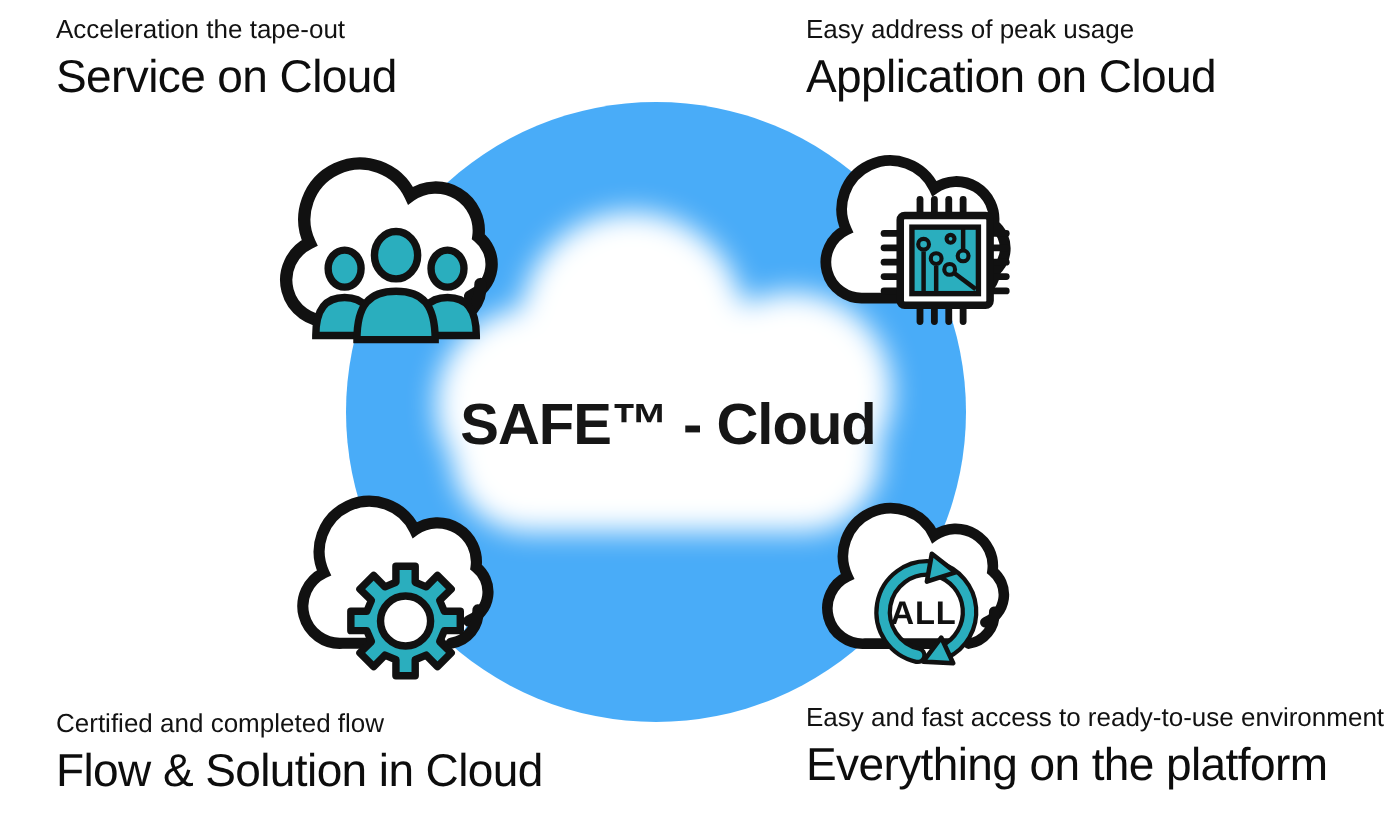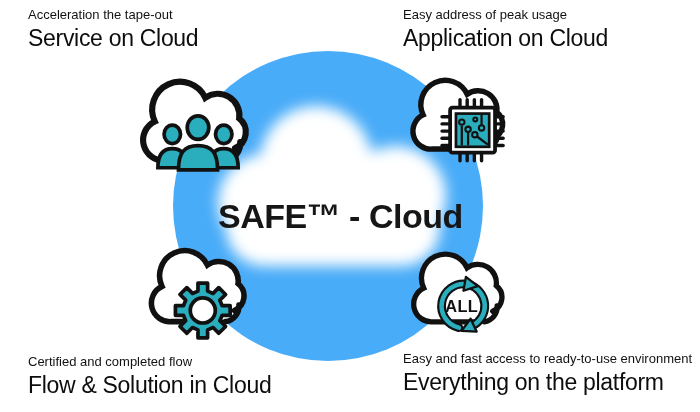--- a/index.html
+++ b/index.html
@@ -14,21 +14,21 @@
   }
   
   .safe-cloud{position:absolute;left:218px;top:106px;width:232px;height:168px;filter:blur(7px);}
   .safe-cloud .blob{position:absolute;background:#ffffff;border-radius:50%;}
   .blob.top{left:42px;top:0;width:112px;height:112px;}
   .blob.left{left:0;top:48px;width:96px;height:96px;}
   .blob.right{left:128px;top:40px;width:100px;height:100px;}
   .blob.base{left:8px;top:84px;width:214px;height:76px;border-radius:38px;}
   .safe-title{
     position:absolute;left:218px;top:197px;width:232px;text-align:center;
-    font-size:34px;font-weight:700;letter-spacing:-0.5px;color:#161616;white-space:nowrap;
+    font-size:29px;font-weight:700;letter-spacing:-0.5px;color:#161616;white-space:nowrap;
   }
   
   .label-block{position:absolute;white-space:nowrap;}
   .label-block .sub{font-size:13px;line-height:15px;margin-bottom:3px;color:#121212;}
   .label-block .big{font-size:23px;line-height:26px;letter-spacing:-0.3px;color:#0d0d0d;}
   .tl{left:28px;top:7px;}
   .tr{left:403px;top:7px;}
   .bl{left:28px;top:354px;}
   .br{left:403px;top:351px;}
   

